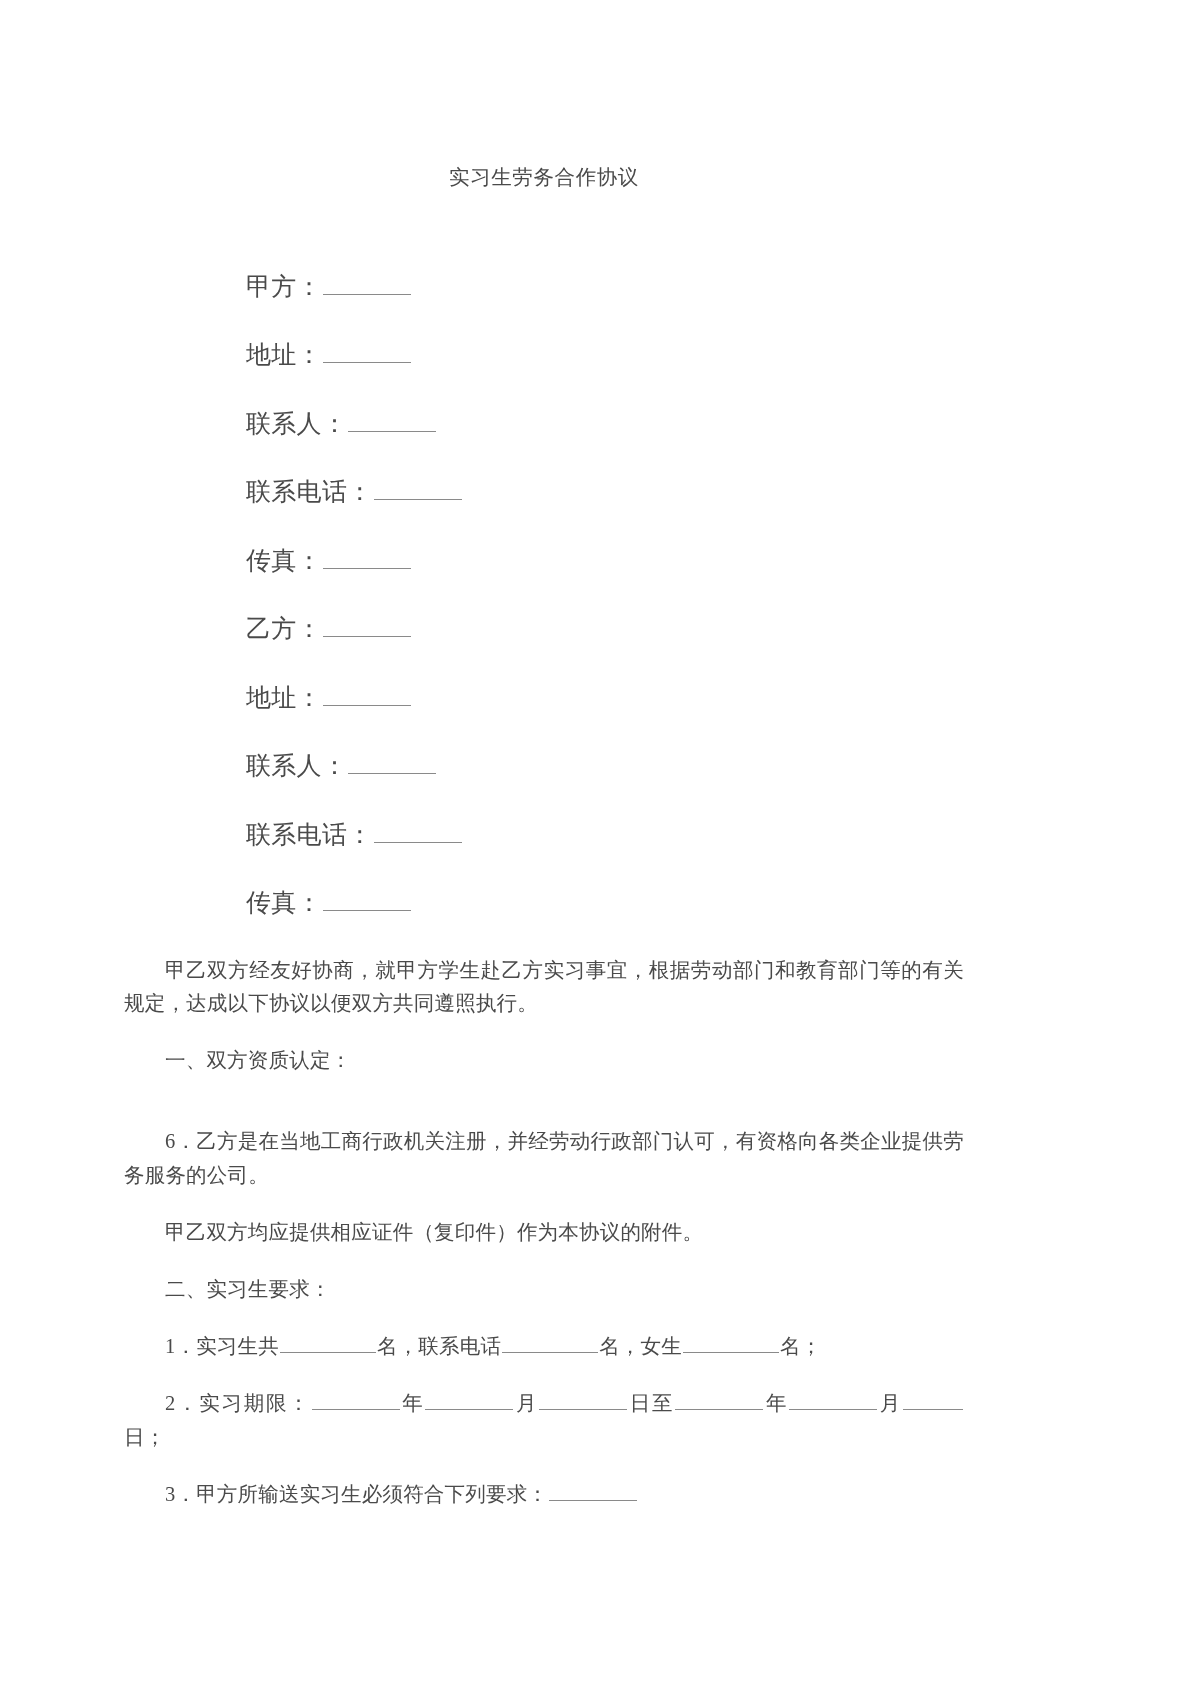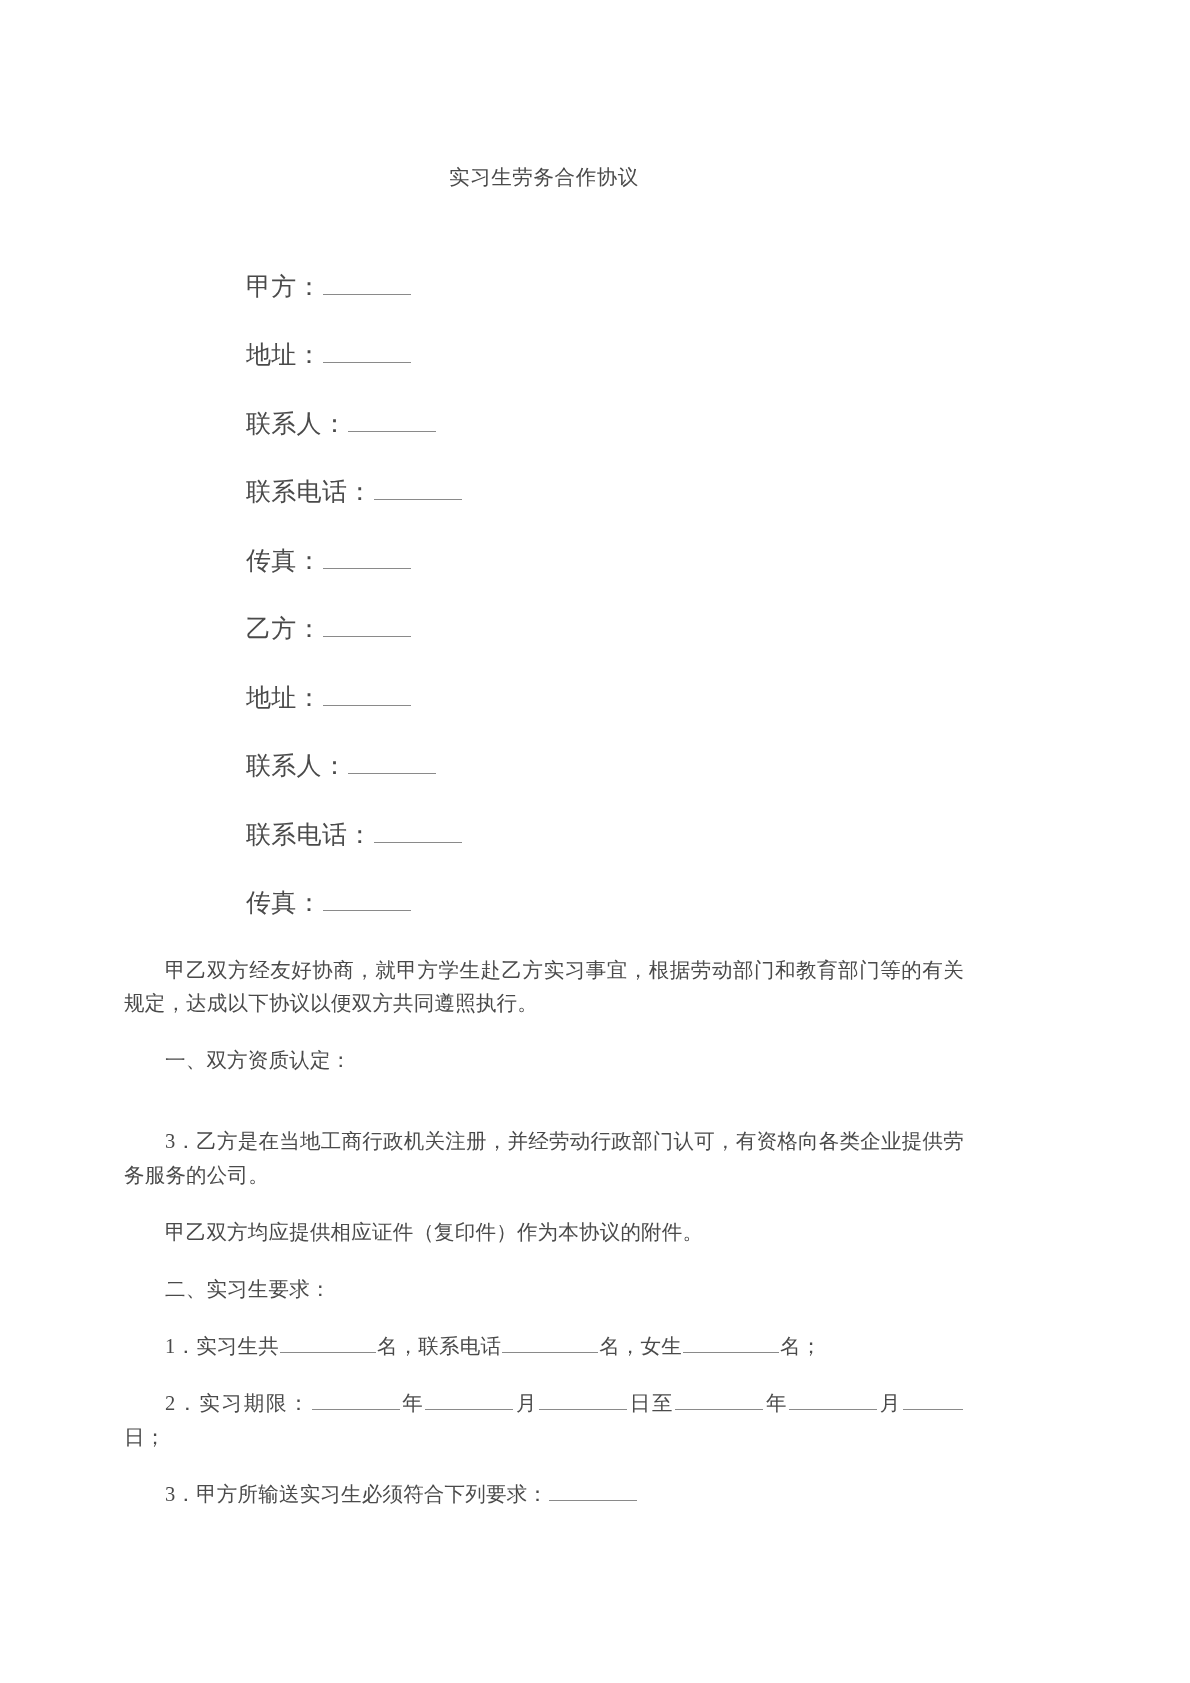--- a/index.html
+++ b/index.html
@@ -138,21 +138,21 @@
 
     <div class="spacer-md"></div>
 
     <p class="body-para indent">一、双方资质认定：</p>
 
     <div class="spacer-md"></div>
 
 
     <div class="spacer-md"></div>
 
-    <p class="body-para indent">3．乙方是在当地工商行政机关注册，并经劳动行政部门认可，有资格向各类企业提供劳务服务的公司。</p>
+    <p class="body-para indent">6．乙方是在当地工商行政机关注册，并经劳动行政部门认可，有资格向各类企业提供劳务服务的公司。</p>
 
     <div class="spacer-md"></div>
 
     <p class="body-para indent">甲乙双方均应提供相应证件（复印件）作为本协议的附件。</p>
 
     <div class="spacer-md"></div>
 
     <p class="body-para indent">二、实习生要求：</p>
 
     <div class="spacer-md"></div>

